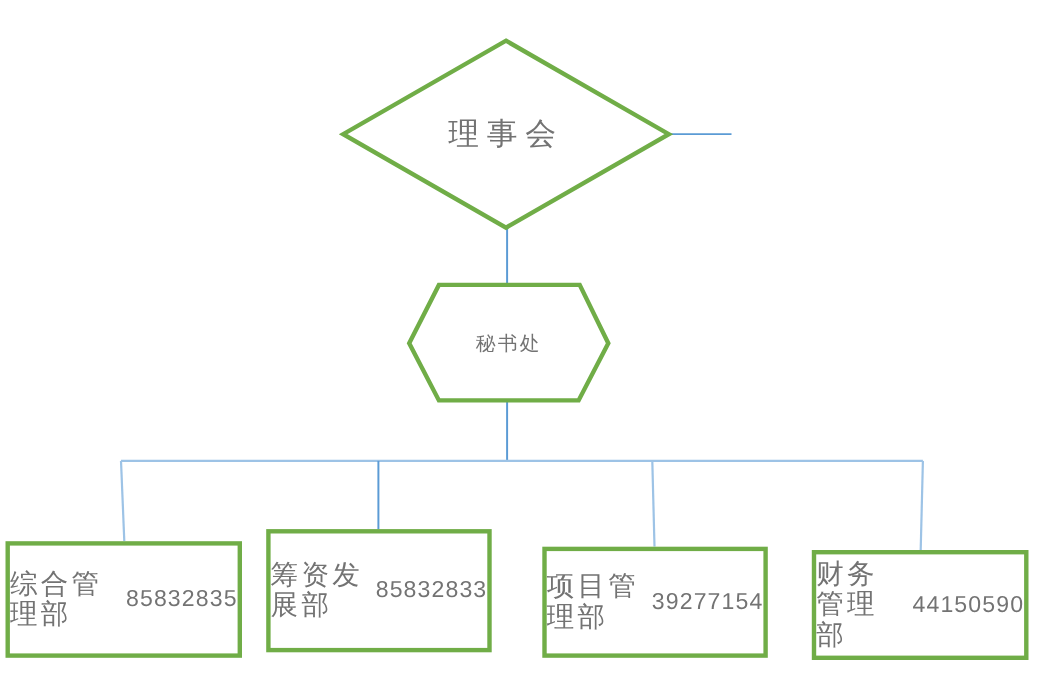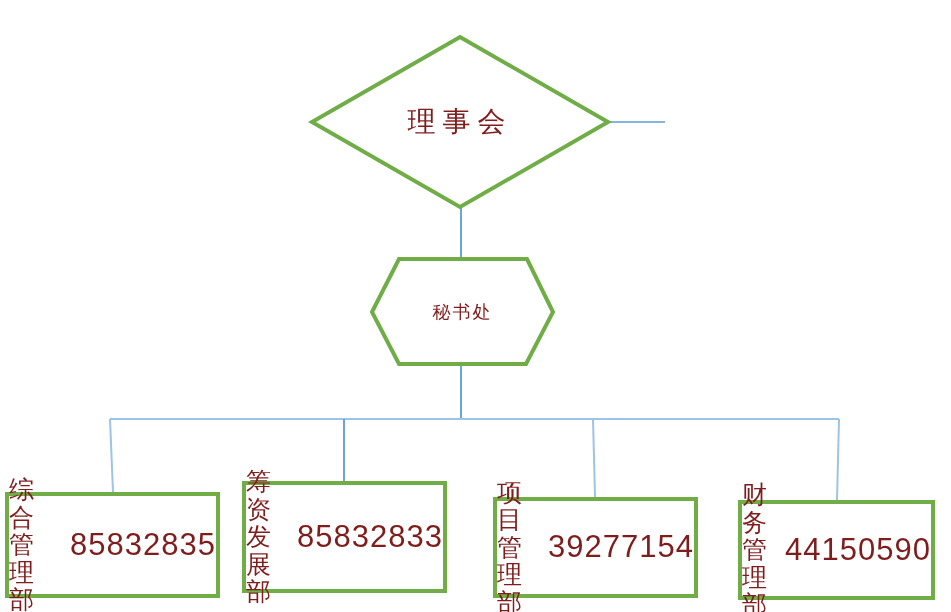--- a/index.html
+++ b/index.html
@@ -7,21 +7,21 @@
     padding: 0;
     background: #FFFFFF;
   }
   .canvas {
     position: relative;
     width: 951px;
     height: 612px;
     background: #FFFFFF;
     overflow: hidden;
     font-family: "Liberation Serif", "DejaVu Serif", serif;
-    color: #7f1d1d;
+    color: #737373;
   }
   .lines-layer {
     position: absolute;
     left: 0;
     top: 0;
     width: 951px;
     height: 612px;
   }
   .node-label {
     position: absolute;
@@ -65,21 +65,21 @@
     justify-content: center;
     gap: 6px;
   }
   .dept-box .dept-name {
     font-size: 25px;
     letter-spacing: 3px;
     line-height: 1.1;
   }
   .dept-box .dept-phone {
     font-family: "Liberation Sans", "DejaVu Sans", sans-serif;
-    font-size: 31px;
+    font-size: 21px;
     letter-spacing: 1px;
     line-height: 1.1;
   }
   .dept-1 { left: 5px;   top: 492px; width: 215px; height: 106px; }
   .dept-2 { left: 242px; top: 481px; width: 205px; height: 112px; }
   .dept-3 { left: 493px; top: 497px; width: 205px; height: 101px; }
   .dept-4 { left: 738px; top: 500px; width: 197px; height: 100px; }
 </style>
 </head>
 <body>

